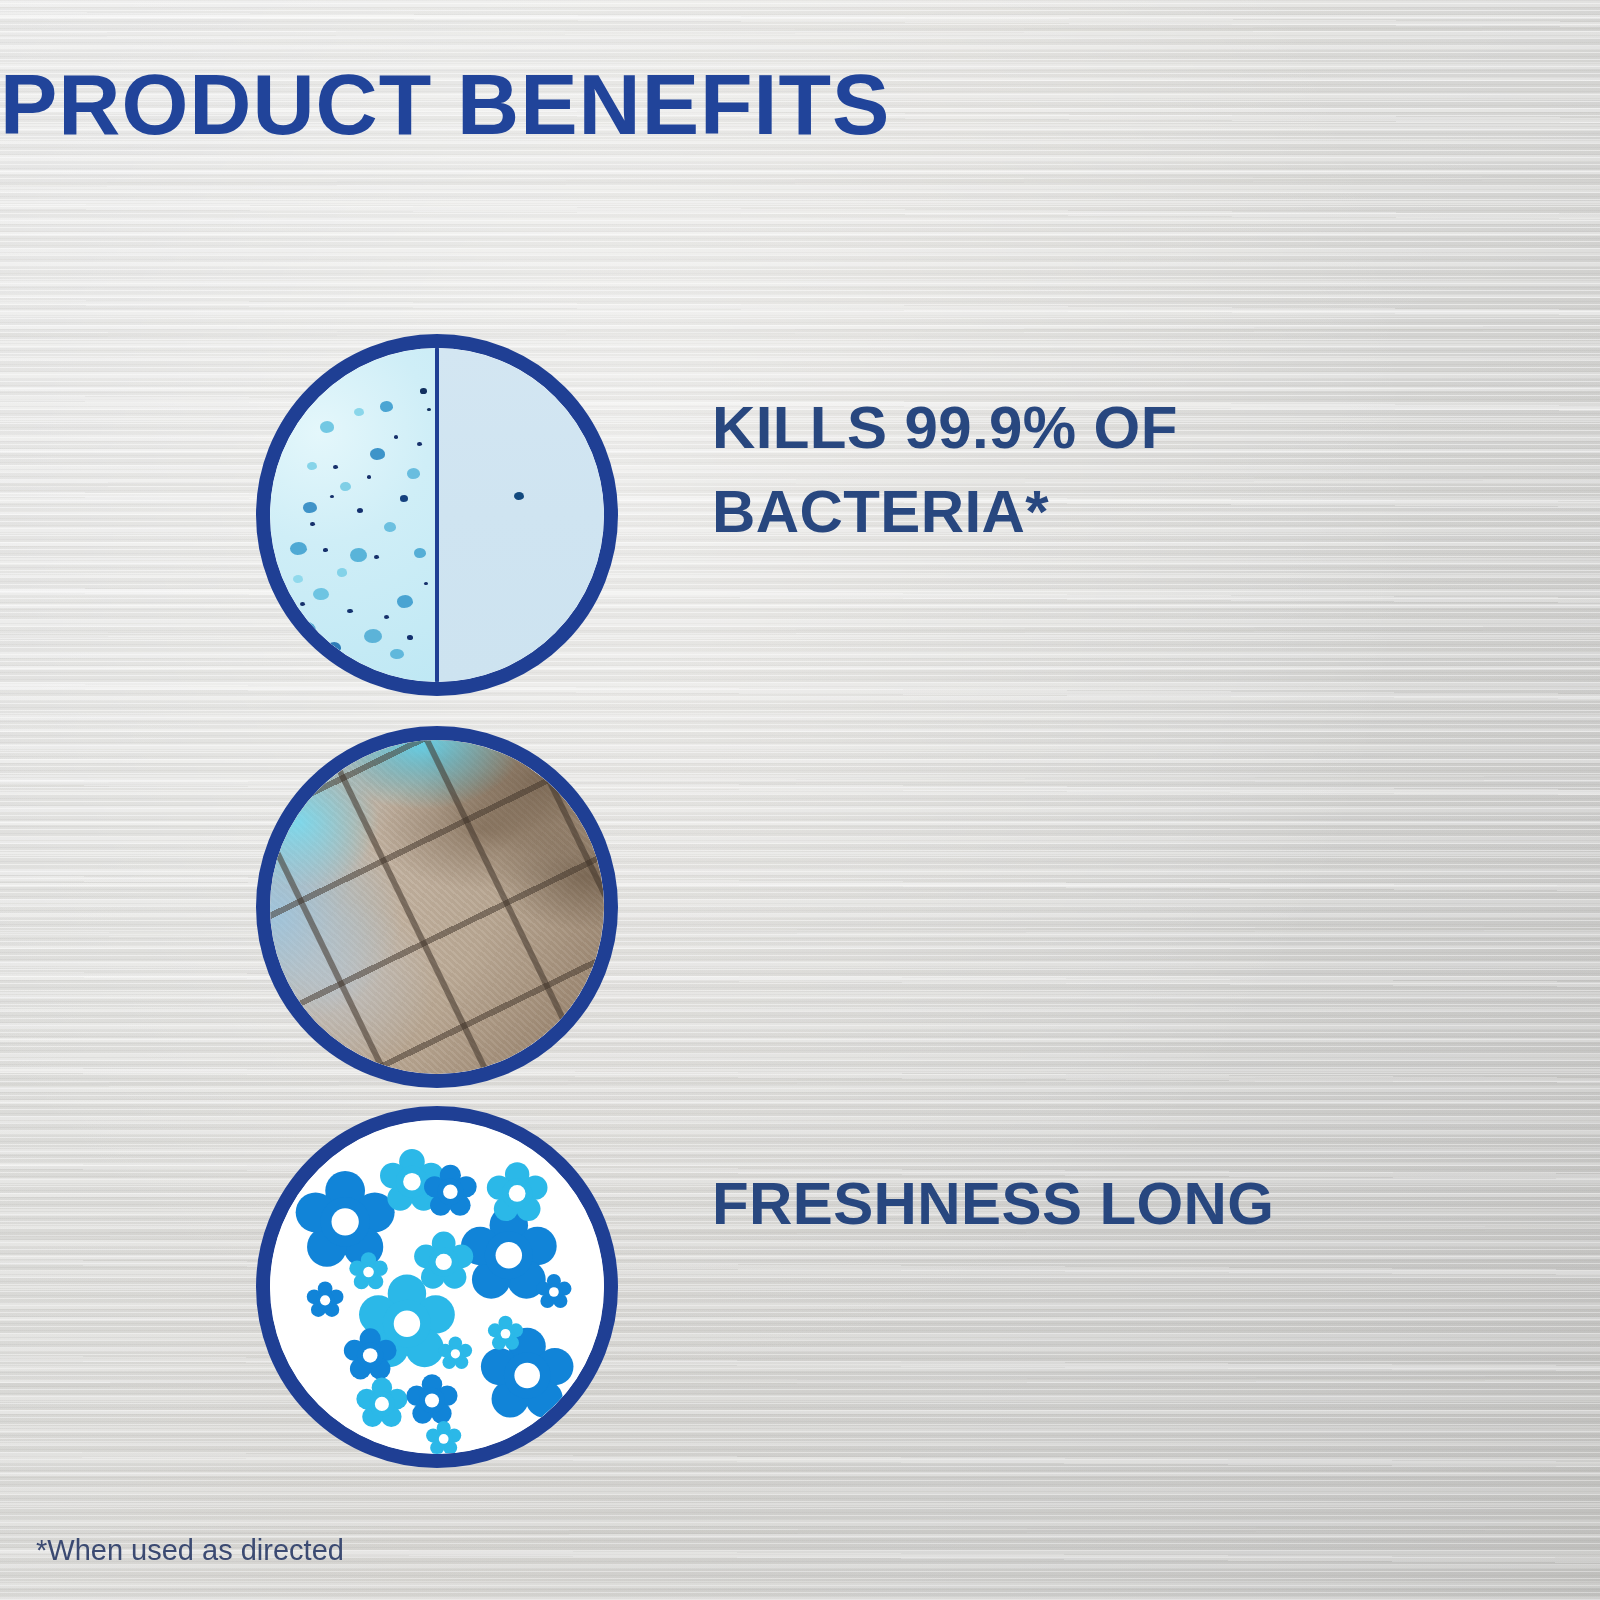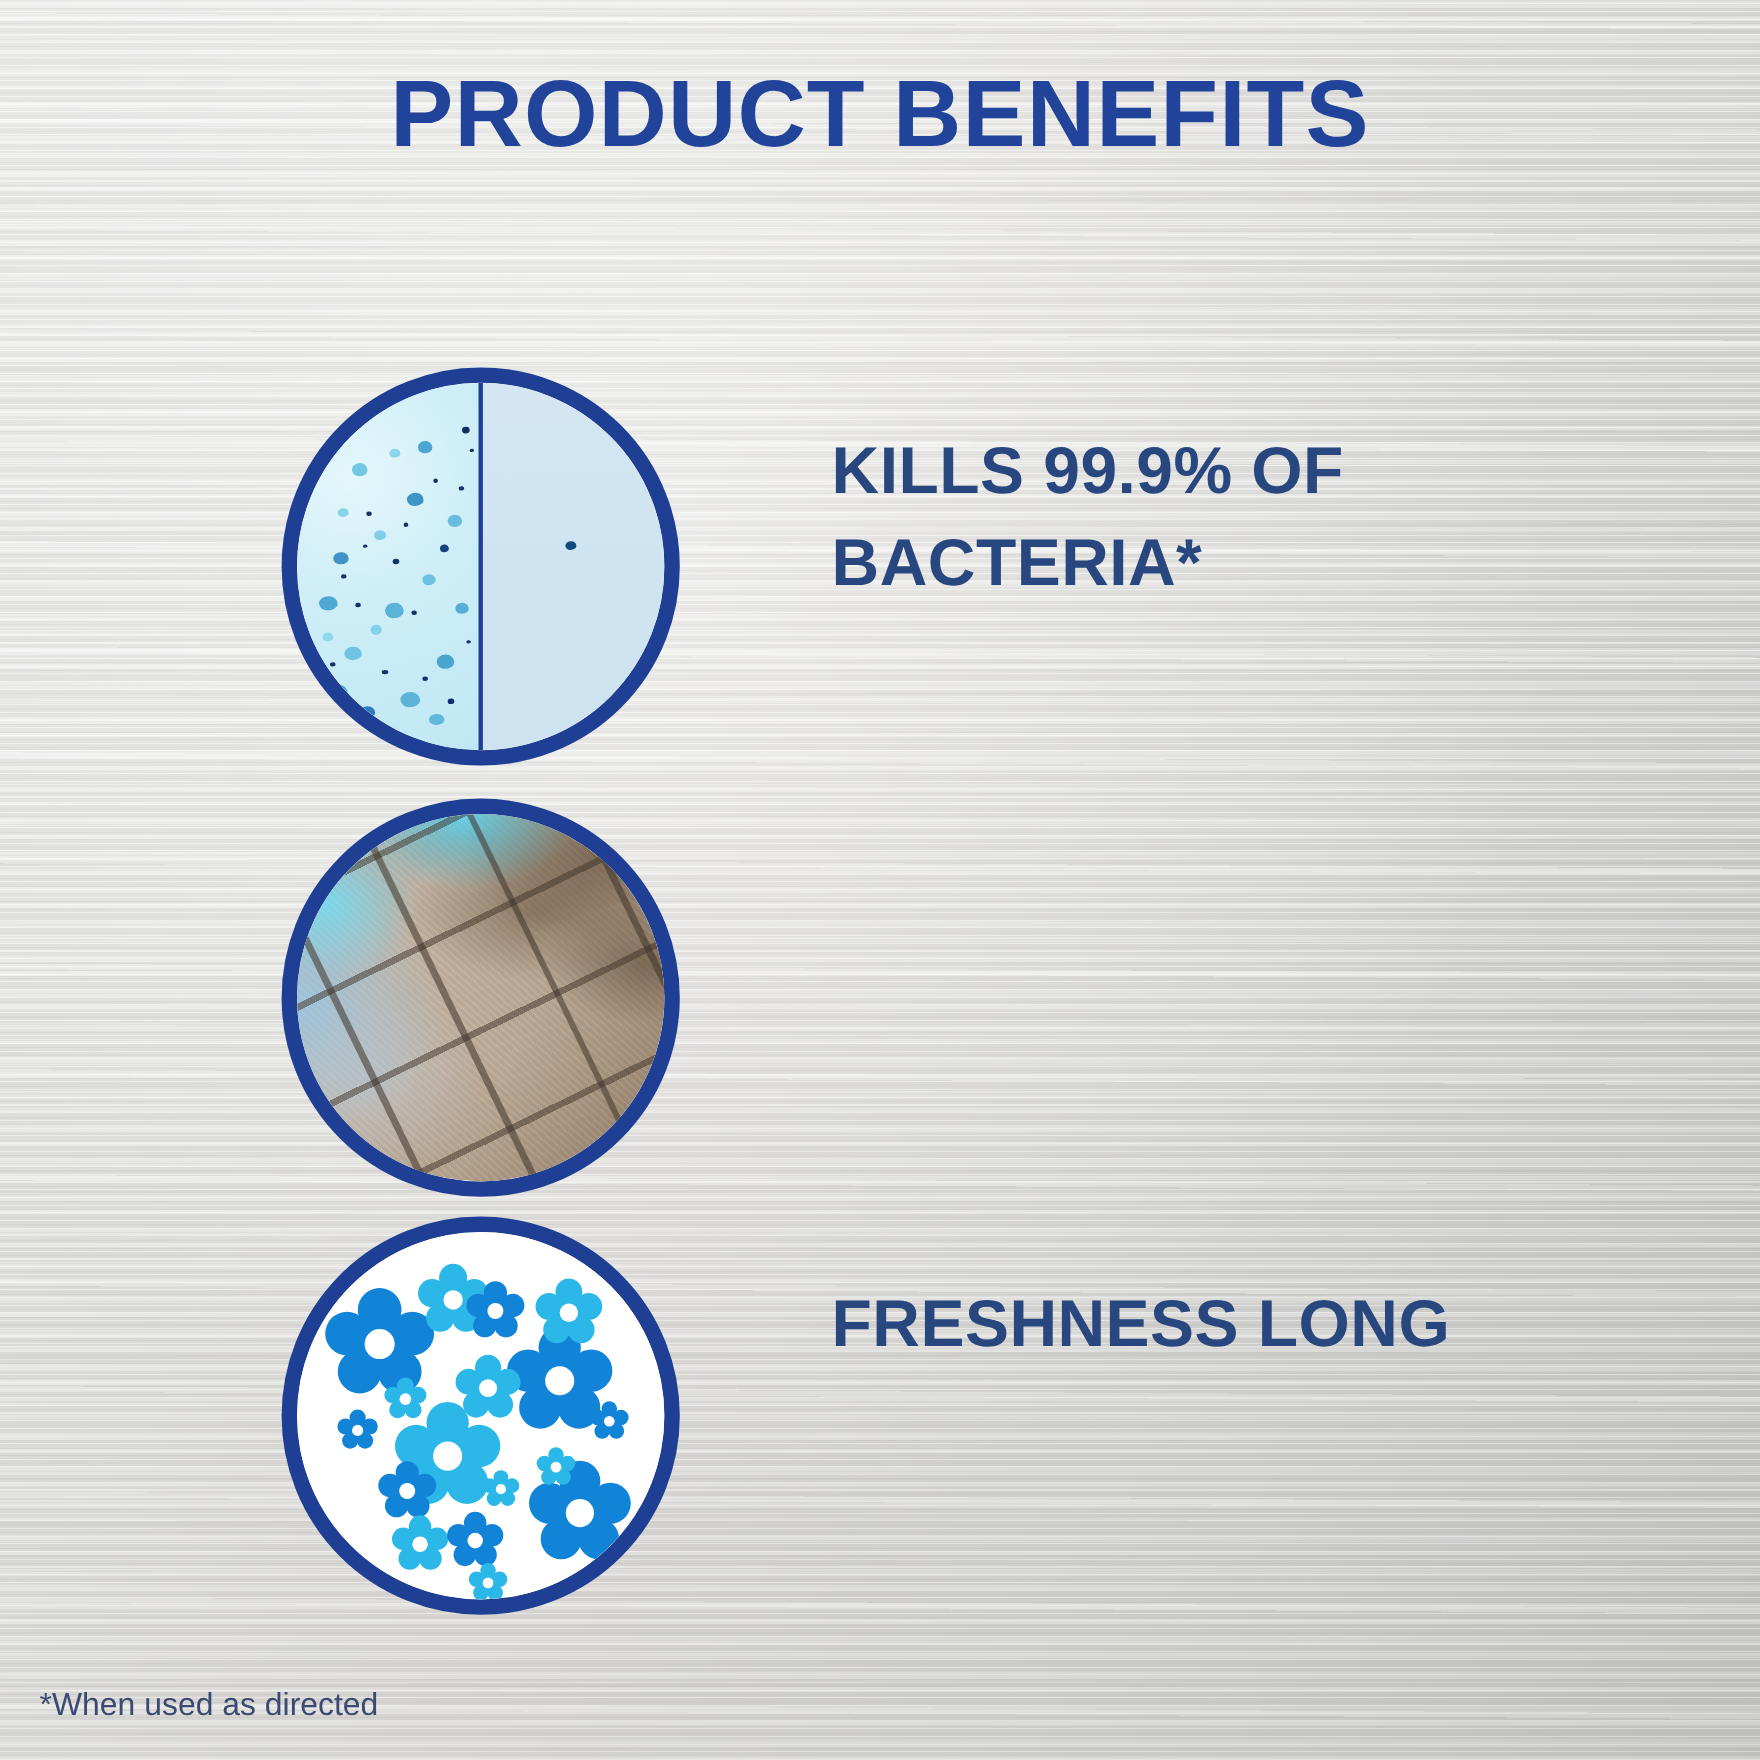--- a/index.html
+++ b/index.html
@@ -85,21 +85,21 @@
       radial-gradient(ellipse at 38% 30%, rgba(255,255,255,0.40) 0%, rgba(255,255,255,0.0) 58%),
       linear-gradient(160deg, rgba(255,255,255,0.18) 0%, rgba(0,0,0,0.0) 40%, rgba(120,118,114,0.10) 100%);
   }
 
   
   .page-title {
     position: absolute;
     top: 56px;
     left: 0;
     width: 1600px;
-    text-align: center;
+    text-align: left;
     font-size: 86px;
     line-height: 96px;
     font-weight: 700;
     letter-spacing: 1px;
     color: #21449a;
     white-space: nowrap;
   }
 
   
   .benefit-row {
@@ -233,21 +233,21 @@
     width: 800px;
     font-size: 60px;
     line-height: 84px;
     font-weight: 700;
     color: #28477f;
     letter-spacing: 0.4px;
   }
   .row-1 .benefit-text { top: 56px; }
   .row-2 .benefit-text { top: 62px; }
   .row-3 .benefit-text { top: 60px; }
-  .benefit-text .line { display: block; white-space: nowrap; margin-left: 44px; }
+  .benefit-text .line { display: block; white-space: nowrap; }
 
   
   .footnote {
     position: absolute;
     left: 36px;
     top: 1535px;
     font-size: 29px;
     line-height: 30px;
     font-weight: 400;
     color: #3b4a72;

